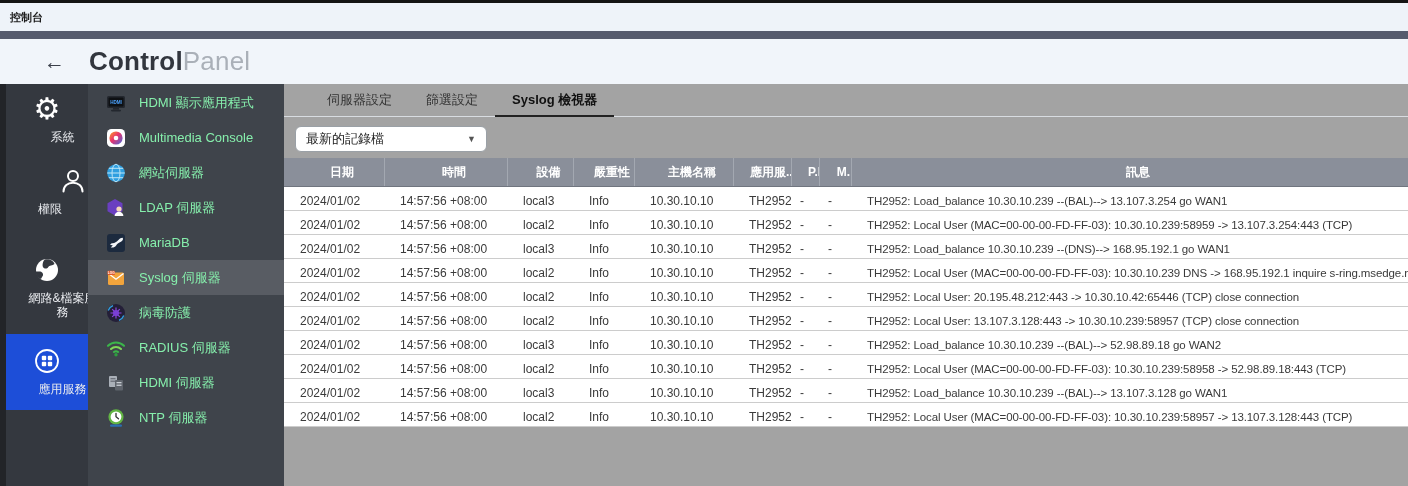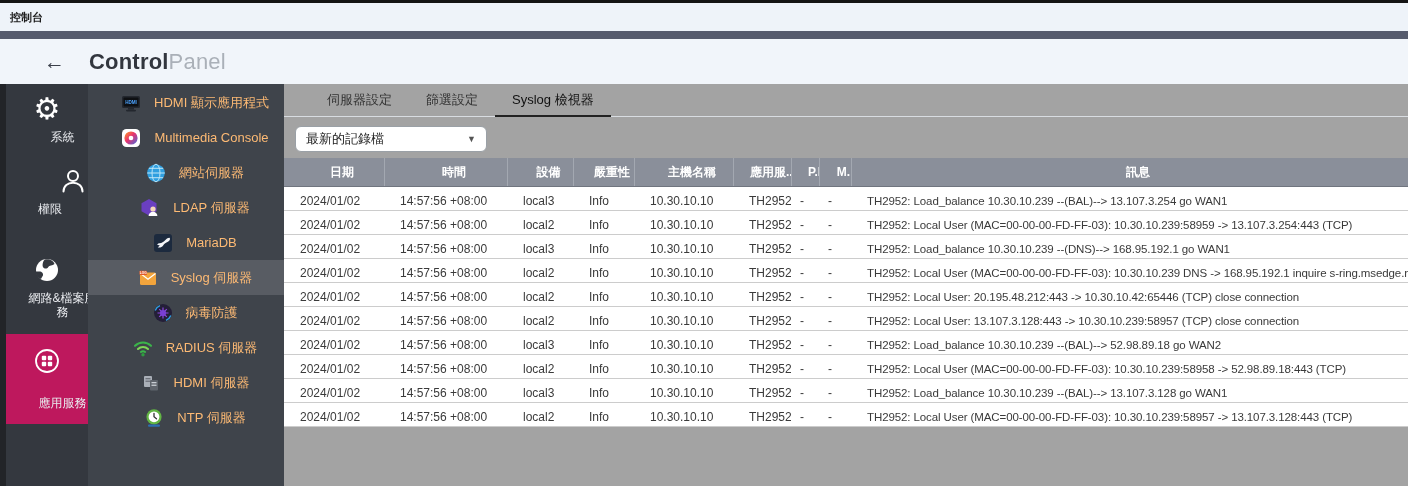--- a/index.html
+++ b/index.html
@@ -7,54 +7,54 @@
     font-family:"Liberation Sans","DejaVu Sans",sans-serif; background:#fff; }
 
   
   .top-strip   { height:3px; background:#141414; }
   .titlebar    { height:28px; background:#eef3f9; display:flex; align-items:center;
                  padding-left:10px; font-size:11px; font-weight:bold; color:#1c1c1c; }
   .dark-band   { height:8px; background:#565b6d; }
   .app-header  { height:45px; background:#f1f5fa; display:flex; align-items:center;
                  padding-left:44px; }
   .back-arrow  { font-size:21px; color:#3a3f4a; margin-right:24px; cursor:default; }
-  .brand       { font-size:22px; letter-spacing:.2px;text-align:center; }
+  .brand       { font-size:26px; letter-spacing:.2px;text-align:center; }
   .brand-bold  { font-weight:bold; color:#32363e; }
   .brand-light { color:#aab0b8; }
 
   
   .body-wrap { display:flex; height:414px; }
 
   
   .nav-rail { width:88px; background:#34383f; border-left:6px solid #222428;
               display:flex; flex-direction:column; flex:none; }
   .nav-item { display:flex; flex-direction:column; align-items:center;
               color:#e8eaee; font-size:12px; text-align:center; cursor:pointer; }
   .nav-item .nicon { height:30px; display:flex; align-items:center; justify-content:center; }
   .nav-item .nlabel { margin-top:6px; line-height:1.2; width:76px;margin-left:31px; }
   .nav-item.n1 { padding-top:10px; }
   .nav-item.n2 { margin-top:22px;align-items:flex-end; }
   .nav-item.n3 { margin-top:38px; }
-  .nav-item.n4 { margin-top:14px; padding:12px 0 14px; background:#be185d;gap:14px; }
+  .nav-item.n4 { margin-top:14px; padding:12px 0 14px; background:#1d4ed8; }
   .gear-glyph { font-size:30px; color:#fff; line-height:30px; }
 
   
   .app-list { width:196px; background:#3f444b; flex:none; padding-top:1px; }
   .app-item { height:35px; display:flex; align-items:center; padding-left:18px;
-              gap:13px; color:#fdba74; font-size:13px; cursor:pointer; white-space:nowrap;justify-content:center; }
+              gap:13px; color:#86efac; font-size:13px; cursor:pointer; white-space:nowrap; }
   .app-item.selected { background:#585c63; }
   .app-item .aicon { width:20px; height:20px; flex:none; }
 
   
   .main { flex:1; background:#a3a3a3; display:flex; flex-direction:column; min-width:0; }
   .tabbar { height:33px; display:flex; align-items:stretch; padding-left:26px;
             border-bottom:1px solid #d8dce1; }
   .tab { padding:0 17px; font-size:13px; color:#333; display:flex; align-items:center;
          cursor:pointer; border-bottom:2px solid transparent; margin-bottom:-1px; }
-  .tab.active { font-weight:normal; color:#111; border-bottom:2px solid #222; }
+  .tab.active { font-weight:bold; color:#111; border-bottom:2px solid #222; }
 
   .toolbar { padding:9px 0 6px 11px; }
   .log-select { width:192px; height:26px; border:1px solid #9aa0a6; border-radius:6px;
                 background:#fff; display:flex; align-items:center; justify-content:space-between;
                 padding:0 10px; font-size:13px; color:#222; cursor:pointer; }
   .log-select .caret { font-size:9px; color:#555; }
 
   
   .thead, .trow { display:grid;
     grid-template-columns:100px 123px 66px 61px 99px 58px 28px 32px 1fr; }

